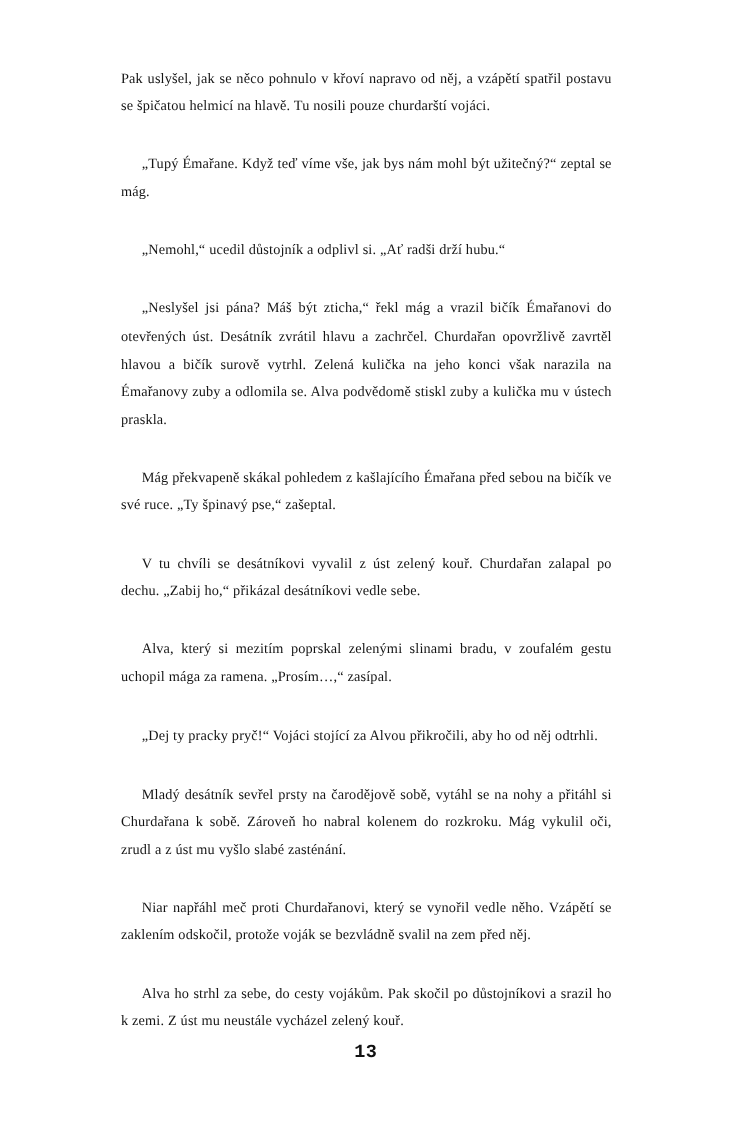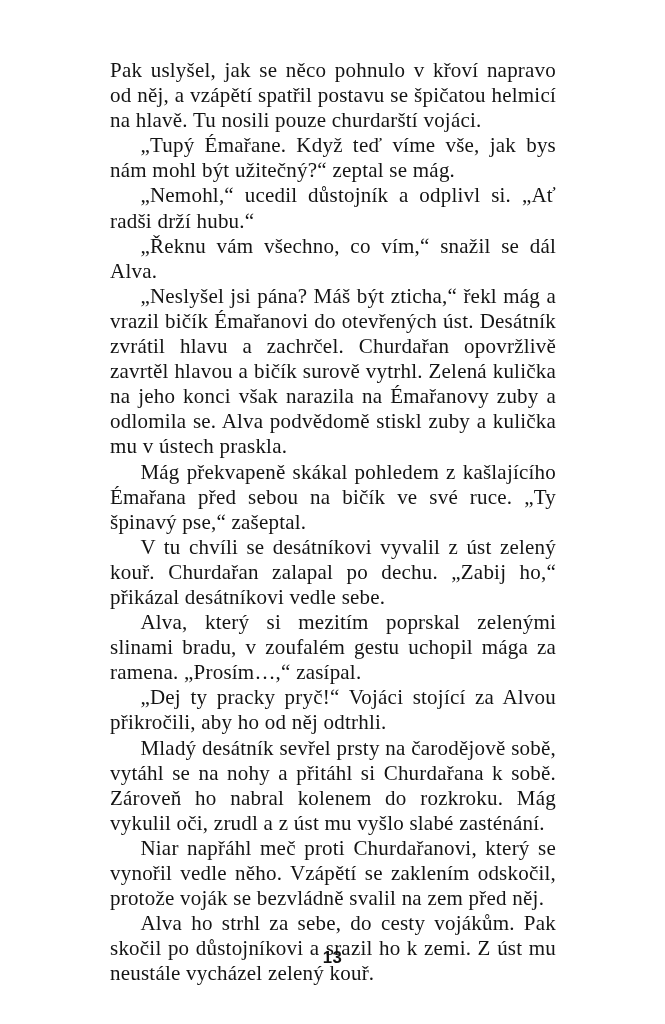--- a/index.html
+++ b/index.html
@@ -28,64 +28,64 @@
     position: absolute;
     left: 110px;
     top: 58px;
     width: 446px;
   }
 
   .para {
     margin: 0;
     text-align: justify;
     text-justify: inter-word;
-    font-size: 21px;
+    font-size: 13px;
     line-height: 25.1px;
     color: #141414;
     hyphens: manual;
     -webkit-hyphens: manual;
     letter-spacing: 0.01em;
     word-spacing: 0.005em;
   }
 
   .para + .para {
     text-indent: 1.45em;
+    margin-top: 28px;
   }
 
   
   .para.no-indent {
     text-indent: 0;
   }
 
   
   .para:last-of-type { }
 
   #page-number {
     position: absolute;
     left: 0;
     top: 948px;
     width: 665px;
     text-align: center;
     font-size: 16.8px;
     font-weight: bold;
     color: #111111;
-    font-family: Liberation Sans, sans-serif;
+    font-family: Liberation Mono, monospace;
     letter-spacing: 0.02em;
   }
 </style>
 </head>
 <body>
 
 <div id="page">
 
   <div id="text-block">
     <p class="para no-indent">Pak uslyšel, jak se něco pohnulo v křoví napravo od něj, a vzápětí spatřil postavu se špičatou helmicí na hlavě. Tu nosili pouze churdarští vojáci.</p>
     <p class="para">„Tupý Émařane. Když teď víme vše, jak bys nám mohl být užitečný?“ zeptal se mág.</p>
     <p class="para">„Nemohl,“ ucedil důstojník a odplivl si. „Ať radši drží hubu.“</p>
-    <p class="para">„Řeknu vám všechno, co vím,“ snažil se dál Alva.</p>
     <p class="para">„Neslyšel jsi pána? Máš být zticha,“ řekl mág a vrazil bičík Émařanovi do otevřených úst. Desátník zvrátil hlavu a zachrčel. Churdařan opovržlivě zavrtěl hlavou a bičík surově vytrhl. Zelená kulička na jeho konci však narazila na Émařanovy zuby a odlomila se. Alva podvědomě stiskl zuby a kulička mu v ústech praskla.</p>
     <p class="para">Mág překvapeně skákal pohledem z kašlajícího Émařana před sebou na bičík ve své ruce. „Ty špinavý pse,“ zašeptal.</p>
     <p class="para">V tu chvíli se desátníkovi vyvalil z úst zelený kouř. Churdařan zalapal po dechu. „Zabij ho,“ přikázal desátníkovi vedle sebe.</p>
     <p class="para">Alva, který si mezitím poprskal zelenými slinami bradu, v zoufalém gestu uchopil mága za ramena. „Prosím…,“ zasípal.</p>
     <p class="para">„Dej ty pracky pryč!“ Vojáci stojící za Alvou přikročili, aby ho od něj odtrhli.</p>
     <p class="para">Mladý desátník sevřel prsty na čarodějově sobě, vytáhl se na nohy a přitáhl si Churdařana k sobě. Zároveň ho nabral kolenem do rozkroku. Mág vykulil oči, zrudl a z úst mu vyšlo slabé zasténání.</p>
     <p class="para">Niar napřáhl meč proti Churdařanovi, který se vynořil vedle něho. Vzápětí se zaklením odskočil, protože voják se bezvládně svalil na zem před něj.</p>
     <p class="para">Alva ho strhl za sebe, do cesty vojákům. Pak skočil po důstojníkovi a srazil ho k zemi. Z úst mu neustále vycházel zelený kouř.</p>
   </div>
 

